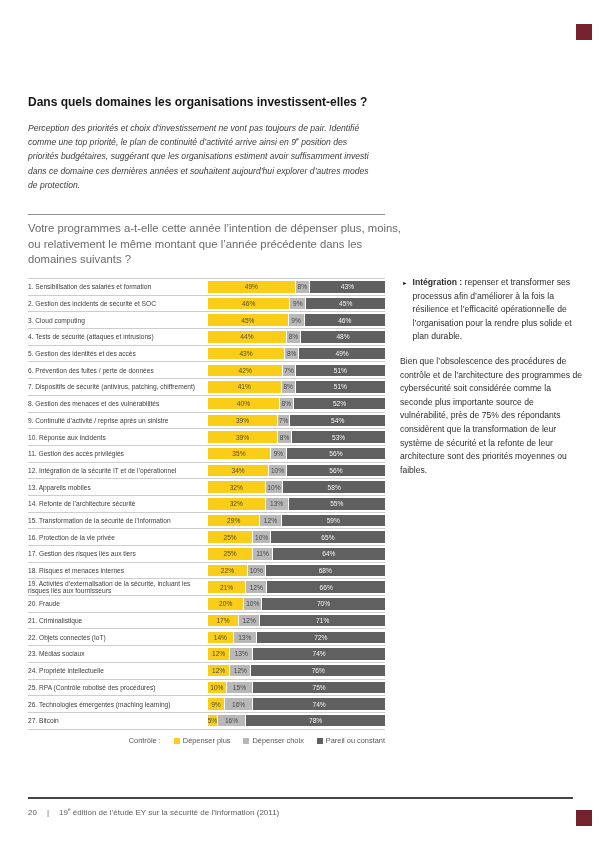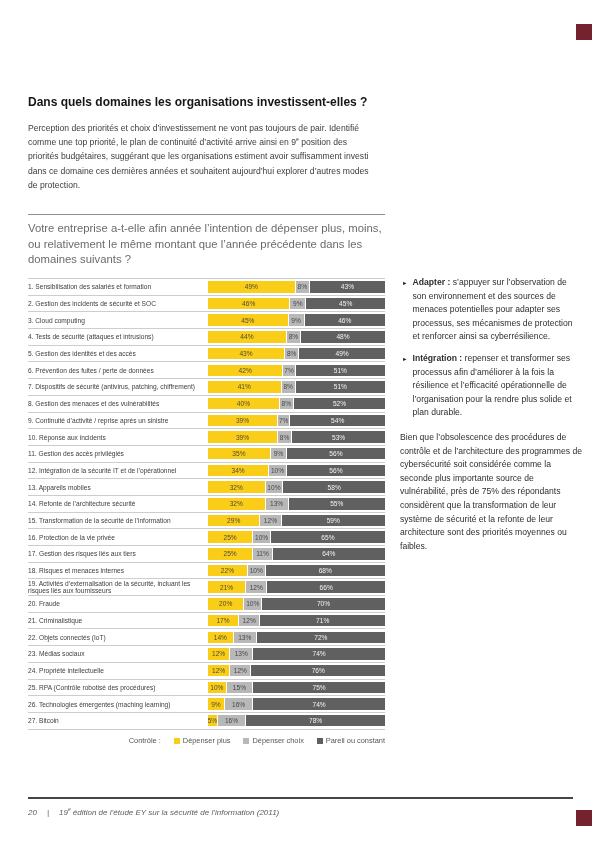--- a/index.html
+++ b/index.html
@@ -8,21 +8,21 @@
   sup{font-size:0.6em;line-height:0;}
 
   .corner-square{position:absolute;width:16px;height:16px;background:#75222f;right:8px;}
   .corner-square.top{top:24px;}
   .corner-square.bottom{top:810px;}
 
   .page-title{position:absolute;left:28px;top:95px;margin:0;
               font-size:12px;font-weight:bold;color:#161616;}
 
   .intro{position:absolute;left:28px;top:121px;width:360px;margin:0;
-         font-size:8.6px;line-height:14.2px;color:#3c3c3c;white-space:pre-line;}
+         font-size:8.6px;line-height:14.2px;color:#3c3c3c;white-space:pre-line;font-style:italic;}
 
   .q-rule{position:absolute;left:28px;top:214px;width:357px;height:0;
           border-top:1px solid #8f8f8f;}
   .question{position:absolute;left:28px;top:221px;width:380px;margin:0;
             font-size:11.3px;line-height:15.6px;color:#6b6b6b;white-space:pre-line;}
 
   .chart{position:absolute;left:28px;top:278px;width:357px;border-top:1px solid #cdcdcd;}
   .crow{display:flex;align-items:center;height:15.7px;border-bottom:1px solid #cdcdcd;}
   .clabel{flex:0 0 180px;width:180px;box-sizing:border-box;padding-right:6px;
           font-size:6.6px;line-height:7px;color:#3d3d3d;}
@@ -44,37 +44,37 @@
   .side-bold{margin:0 0 9px 0;font-size:8.9px;font-weight:bold;
              line-height:14.4px;color:#111111;}
   .bullet{display:flex;margin:0 0 8px 0;}
   .bullet-marker{flex:0 0 auto;font-size:5.6px;color:#1a1a1a;padding:4px 5px 0 2px;}
   .bullet-text{margin:0;font-size:8.6px;line-height:13.6px;color:#2e2e2e;}
   .side-close{margin:11px 0 0 0;font-size:8.6px;line-height:13.6px;color:#2e2e2e;}
 
   .footer-rule{position:absolute;left:28px;top:797px;width:545px;height:0;
                border-top:2px solid #454545;}
   .footer{position:absolute;left:28px;top:808px;display:flex;align-items:baseline;
-          gap:10px;font-size:8px;color:#5e5e5e;font-style:italic;}
+          gap:10px;font-size:8px;color:#5e5e5e;}
 </style>
 </head>
 <body>
 
 <div class="corner-square top"></div>
 
 <h1 class="page-title">Dans quels domaines les organisations investissent-elles ?</h1>
 
 <p class="intro"><span>Perception des priorités et choix d’investissement ne vont pas toujours de pair. Identifié
 comme une top priorité, le plan de continuité d’activité arrive ainsi en 9</span><sup>e</sup><span> position des
 priorités budgétaires, suggérant que les organisations estiment avoir suffisamment investi
 dans ce domaine ces dernières années et souhaitent aujourd’hui explorer d’autres modes
 de protection.</span></p>
 
 <div class="q-rule"></div>
-<p class="question">Votre entreprise a-t-elle afin année l’intention de dépenser plus, moins,
+<p class="question">Votre programmes a-t-elle cette année l’intention de dépenser plus, moins,
 ou relativement le même montant que l’année précédente dans les
 domaines suivants ?</p>
 
 <div class="chart" id="chart">
     <div class="crow">
       <div class="clabel">1. Sensibilisation des salariés et formation</div>
       <div class="cbars">
         <div class="seg seg0" style="background: rgb(250, 205, 25); width: 49%;">49%</div>
         <div class="seg seg1" style="background: rgb(184, 184, 184); width: 8%;">8%</div>
         <div class="seg seg2" style="background: rgb(96, 96, 96);">43%</div>
@@ -302,24 +302,20 @@
     </span>
     <span class="legend-item">
       <span class="swatch" style="background: rgb(96, 96, 96);"></span>
       <span>Pareil ou constant</span>
     </span>
   </div>
 
 <aside class="sidebar">
   <div class="bullet">
     <span class="bullet-marker">►</span>
-    <p class="bullet-text"><b>Adapter :</b><span> s’appuyer sur l’observation de son environnement et des sources de menaces potentielles pour adapter ses processus, ses mécanismes de protection et renforcer ainsi sa cyberrésilience.</span></p>
-  </div>
-  <div class="bullet">
-    <span class="bullet-marker">►</span>
     <p class="bullet-text"><b>Intégration :</b><span> repenser et transformer ses processus afin d’améliorer à la fois la résilience et l’efficacité opérationnelle de l’organisation pour la rendre plus solide et plan durable.</span></p>
   </div>
   <p class="side-close">Bien que l’obsolescence des procédures de contrôle et de l’architecture des programmes de cybersécurité soit considérée comme la seconde plus importante source de vulnérabilité, près de 75% des répondants considèrent que la transformation de leur système de sécurité et la refonte de leur architecture sont des priorités moyennes ou faibles.</p>
 </aside>
 
 <div class="footer-rule"></div>
 <div class="footer">
   <span>20</span>
   <span>|</span>
   <span><span>19</span><sup>e</sup><span> édition de l’étude EY sur la sécurité de l’information (2011)</span></span>

